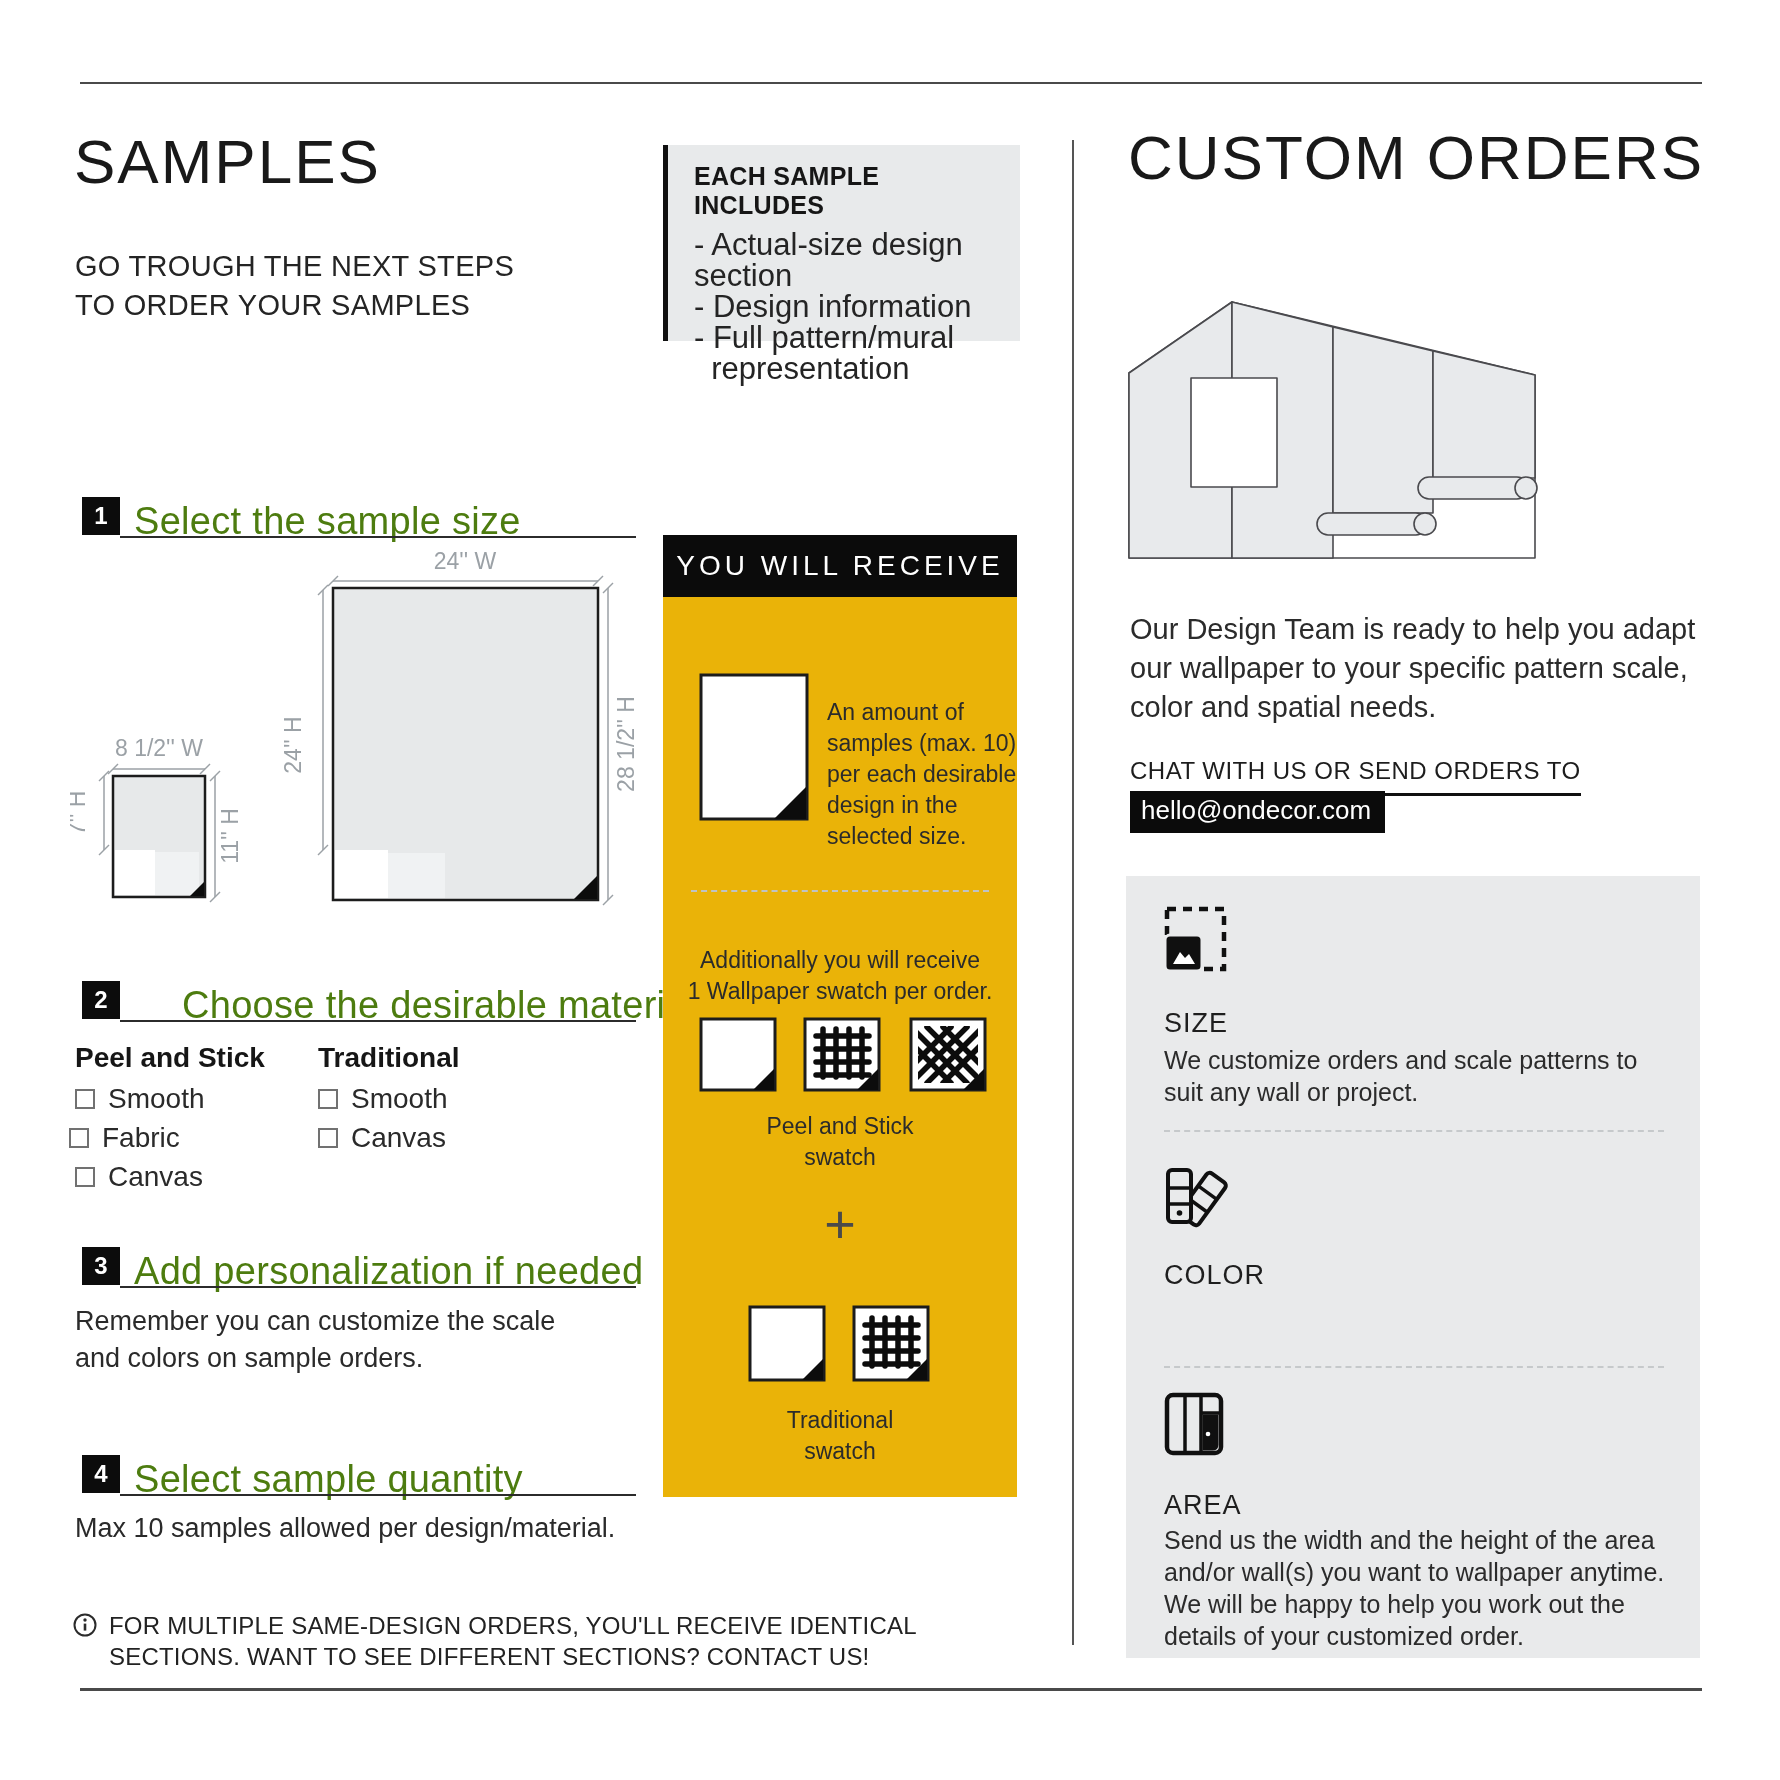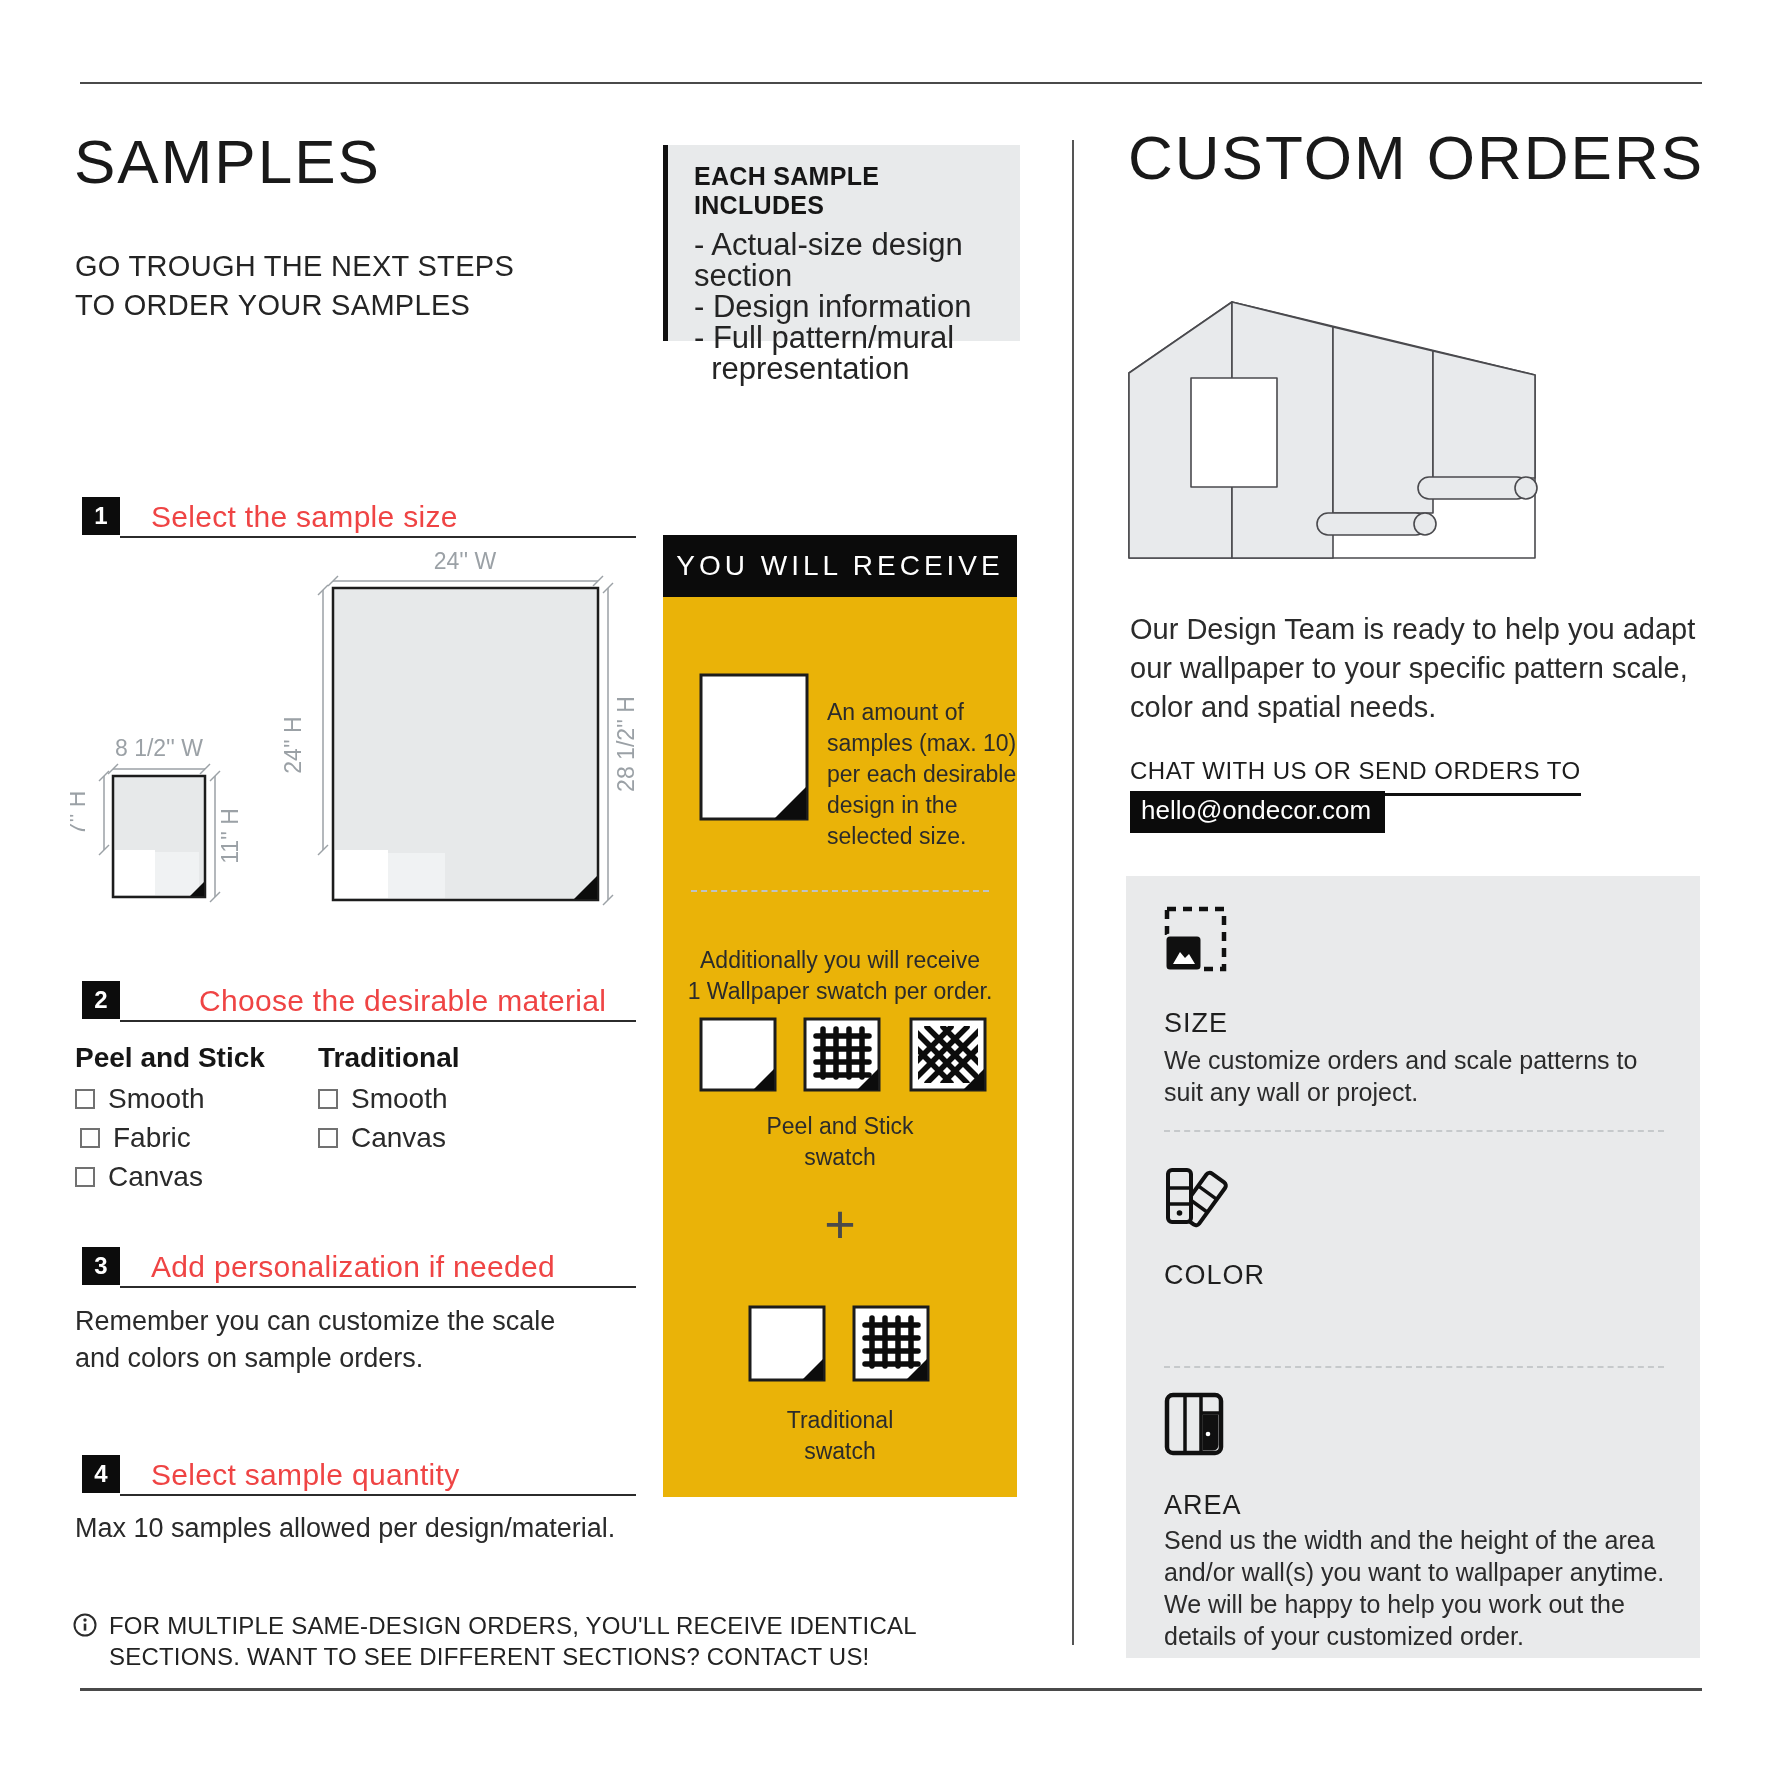--- a/index.html
+++ b/index.html
@@ -8,21 +8,21 @@
     font-family:"Liberation Sans","DejaVu Sans",sans-serif;color:#242424;
     overflow:hidden;
   }
   .abs{position:absolute;}
   .pre{white-space:pre-line;}
   .prew{white-space:pre-wrap;}
   .rule{position:absolute;background:#4a4a4a;}
   .big-title{font-size:62px;font-weight:300;letter-spacing:2px;color:#191919;}
   .badge{position:absolute;left:82px;width:38px;height:38px;background:#0c0c0c;color:#ffffff;
          font-size:24px;font-weight:bold;display:flex;align-items:center;justify-content:center;}
-  .step-title{position:absolute;left:151px;font-size:30px;color:#ef4444;letter-spacing:.3px;}
+  .step-title{position:absolute;left:134px;font-size:38px;color:#4d7c0f;letter-spacing:.3px;}
   .step-rule{position:absolute;left:120px;width:516px;height:2px;background:#2b2b2b;}
   .body-text{font-size:27px;line-height:37px;color:#2a2a2a;}
   .mat-title{position:absolute;font-size:28px;font-weight:bold;color:#161616;}
   .opt-row{position:absolute;display:flex;align-items:center;gap:13px;font-size:28px;color:#2a2a2a;}
   .cb{width:16px;height:16px;border:2px solid #717171;display:inline-block;flex:0 0 auto;}
   .includes-box{position:absolute;left:663px;top:145px;width:357px;height:196px;background:#e8eaeb;
                 border-left:5px solid #101010;box-sizing:border-box;padding:17px 18px 0 26px;}
   .inc-title{font-size:25px;font-weight:bold;color:#161616;letter-spacing:.3px;margin-bottom:9px;}
   .inc-item{font-size:31px;line-height:31px;color:#242424;}
   .banner{position:absolute;left:663px;top:535px;width:354px;height:62px;background:#0b0b0b;color:#ffffff;
@@ -115,21 +115,21 @@
 <div class="step-title" style="top:984px;margin-left:48px;">Choose the desirable material</div>
 <div class="step-rule" style="top:1020px;"></div>
 
 <div class="mat-title" style="left:75px;top:1042px;">Peel and Stick</div>
 <div class="mat-title" style="left:318px;top:1042px;">Traditional</div>
 
 <div class="opt-row" style="left:75px;top:1083px;">
   <span class="cb"></span>
   <span>Smooth</span>
 </div>
-<div class="opt-row" style="left:80px;top:1122px;">
+<div class="opt-row" style="left:69px;top:1122px;">
   <span class="cb"></span>
   <span>Fabric</span>
 </div>
 <div class="opt-row" style="left:75px;top:1161px;">
   <span class="cb"></span>
   <span>Canvas</span>
 </div>
 <div class="opt-row" style="left:318px;top:1083px;">
   <span class="cb"></span>
   <span>Smooth</span>

